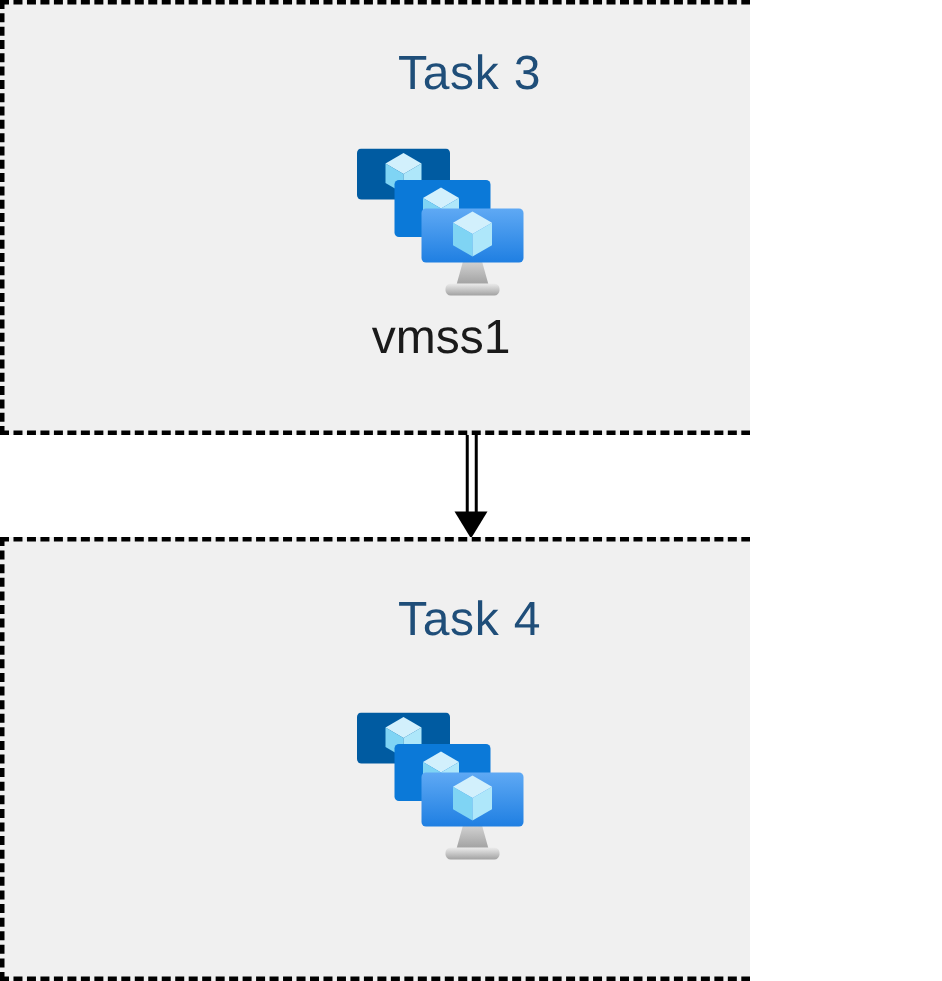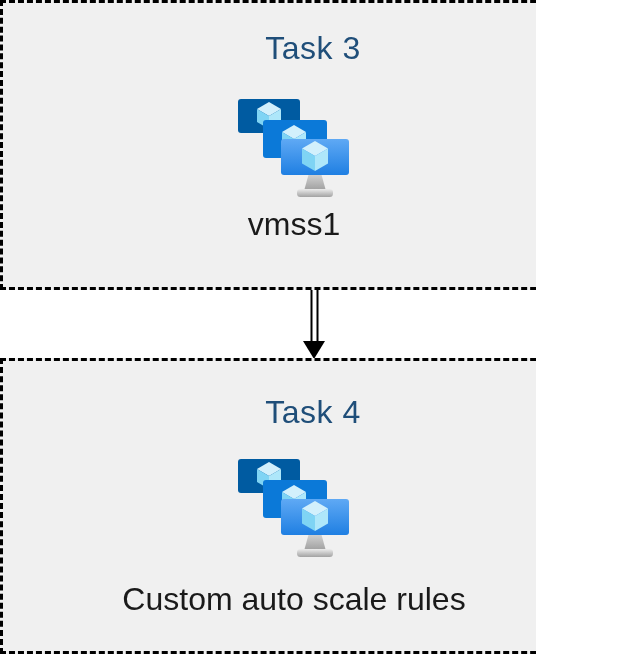--- a/index.html
+++ b/index.html
@@ -7,35 +7,34 @@
     padding: 0;
     background: #ffffff;
     font-family: "Liberation Sans", sans-serif;
   }
   .canvas {
     position: relative;
     width: 500px;
     height: 654px;
     background: #ffffff;
     overflow: hidden;
-    padding-left: 36px;
   }
   .task-box {
     position: absolute;
     left: 0;
     width: 626px;
     box-sizing: border-box;
     border: 3px dashed #000000;
     background: #f0f0f0;
     display: flex;
     flex-direction: column;
     align-items: center;
   }
   .box-task3 { top: 0; height: 290px; }
-  .box-task4 { top: 358px; height: 296px; }
+  .box-task4 { top: 358px; height: 296px; gap: 16px; }
   .task-title {
     font-size: 32px;
     line-height: 42px;
     color: #1f4e79;
     letter-spacing: 0.5px;
   }
   .box-task3 .task-title { margin-top: 24px; }
   .box-task4 .task-title { margin-top: 30px; }
   .icon-and-caption {
     display: flex;
@@ -141,19 +140,16 @@
 
         <polygon points="71,74 83,74 88,92 66,92" fill="url(#neckGrad)"></polygon>
         <rect x="59" y="90" width="36" height="8" rx="3.5" fill="url(#baseGrad)"></rect>
 
         <rect x="43" y="40" width="68" height="36" rx="3" fill="url(#frontScreenGrad)"></rect>
         <polygon points="64,49.5 77,42 90,49.5 77,57" fill="#d2f0fc"></polygon>
         <polygon points="64,49.5 77,57 77,72 64,64.5" fill="#7fd4f4"></polygon>
         <polygon points="90,49.5 77,57 77,72 90,64.5" fill="#aee7fa"></polygon>
       </svg>
 
-      <div class="caption-block">
-        <div class="caption-line">Custom auto scale rules</div>
-      </div>
     </div>
   </section>
 
 </div>
 
 </body></html>

